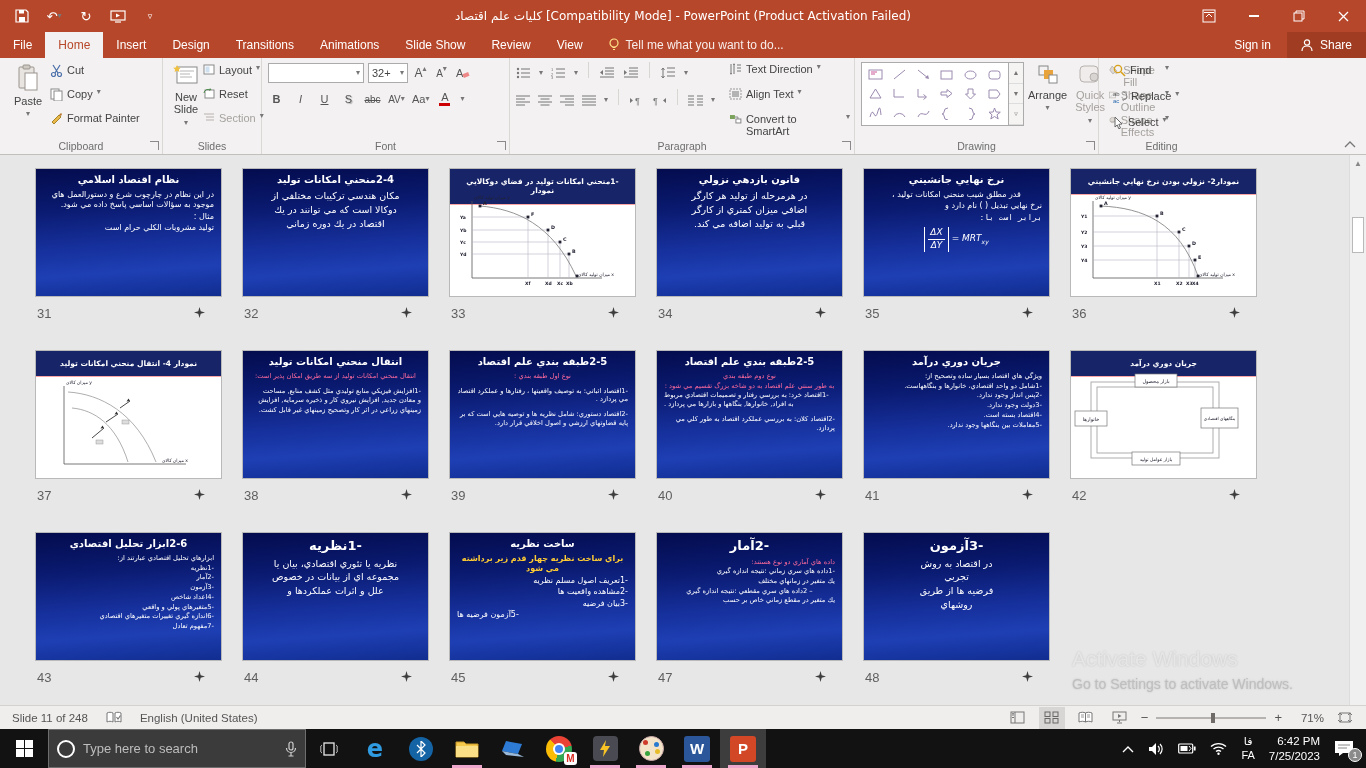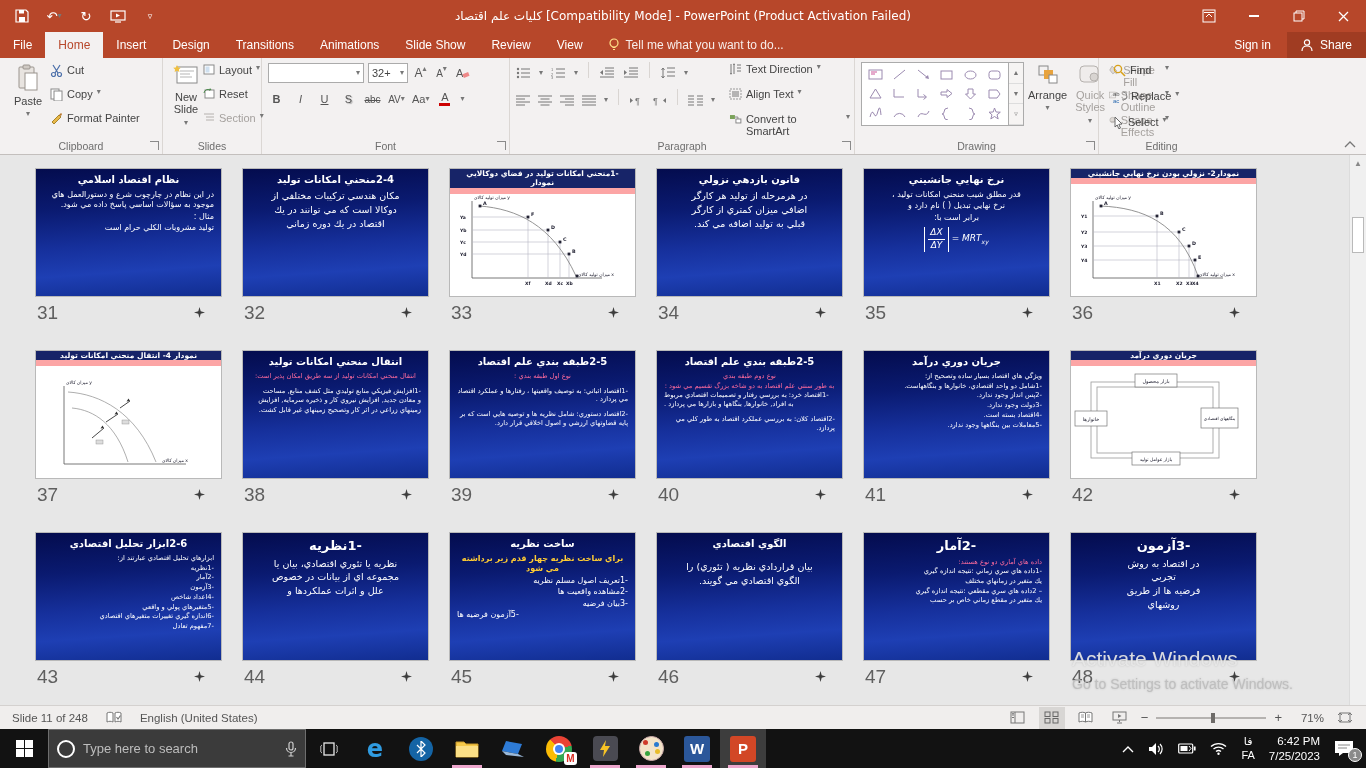--- a/index.html
+++ b/index.html
@@ -53,27 +53,27 @@
 .thumb.blue{background:linear-gradient(176deg,#040c4e 0%,#0a1a70 30%,#16309c 58%,#1e3fb4 78%,#112d90 100%)}
 .s-title{color:#fff;font-weight:bold;text-align:center;font-size:10px;padding:5px 4px 2px 4px;line-height:1.2;direction:rtl}
 .s-title.lg{font-size:13px}
 .s-body{direction:rtl;color:#fff;padding:2px 7px;text-align:right}
 .s-body.lg{font-size:9.5px;line-height:1.35}
 .s-body.md{font-size:8px;line-height:1.3}
 .s-body.sm{font-size:6.7px;line-height:1.3}
 .blk{min-height:.6em;margin-bottom:1px}
 .blk.p{color:#ff6b9d}
 .blk.y{color:#ffcc33;font-weight:bold}
-.c-head{background:#172468;color:#fff;font-weight:bold;font-size:7.5px;text-align:center;padding:0 6px;line-height:1.25;direction:rtl;border-bottom:6px solid #fca5a5}
+.c-head{background:#172468;color:#fff;font-weight:bold;font-size:7.5px;text-align:center;padding:8px 6px;line-height:1.25;direction:rtl;border-bottom:1px solid #fca5a5}
 .c-svg{position:absolute;left:0;right:0;top:auto;bottom:0}
 .formula{display:flex;justify-content:center;align-items:center;gap:3px;color:#fff;font-size:9px;font-style:italic;margin-top:4px}
 .frac{display:inline-flex;flex-direction:column;align-items:center;border-left:1px solid #fff;border-right:1px solid #fff;padding:0 3px}
 .frac span:first-child{border-bottom:1px solid #fff;padding:0 2px}
 .sfoot{position:absolute;left:2px;right:2px;top:135px;height:20px;display:flex;align-items:center;justify-content:space-between}
-.snum{font-size:19px;color:#5f5f5f}
+.snum{font-size:13px;color:#5f5f5f}
 .watermark{position:absolute;left:1072px;top:492px;color:rgba(232,232,232,.92);pointer-events:none;z-index:5;text-shadow:0 0 2px rgba(80,80,80,.25)}
 .watermark .l1{font-size:21px}
 .watermark .l2{font-size:14px;margin-top:5px;color:rgba(190,190,190,.95)}
 
 
 .vscroll{position:absolute;right:0;top:0;width:17px;height:550px;background:#f0f0f0;border-left:1px solid #dcdcdc}
 .vscroll .up{height:17px;display:flex;align-items:center;justify-content:center;font-size:8px;color:#888}
 .vscroll .thumbbar{position:absolute;left:2px;right:2px;top:62px;height:36px;background:#fff;border:1px solid #b9b9b9}
 
 
@@ -682,22 +682,22 @@
           <span><svg width="11" height="11" viewBox="0 0 12 12">
               <path d="M6 0 L7.3 4.7 L12 6 L7.3 7.3 L6 12 L4.7 7.3 L0 6 L4.7 4.7 Z" fill="#3d3d3d"></path>
             </svg></span>
         </div>
       </div>
       <div class="cell">
         <div class="thumb blue">
           <div class="s-title fa">نرخ نهايي جانشيني</div>
           <div class="s-body fa md">
             <div class="blk w" style="text-align: center;">قدر مطلق شيب منحني امكانات  توليد ،</div>
-            <div class="blk w" style="text-align: center;">نرخ نهايي تبديل (        ) نام دارد و</div>
-            <div class="blk w" style="text-align: center;">برابر  است با:</div>
+            <div class="blk w" style="">نرخ نهايي تبديل (        ) نام دارد و</div>
+            <div class="blk w" style="text-align: right; font-family: Liberation Mono, monospace;">برابر  است با:</div>
             <div class="formula">
               <span>MRT<sub style="font-size:6px">xy</sub> =</span>
               <span class="frac">
                 <span>ΔX</span>
                 <span>ΔY</span>
               </span>
             </div>
           </div>
         </div>
         <div class="sfoot">
@@ -915,42 +915,26 @@
         </div>
         <div class="sfoot">
           <span class="snum">45</span>
           <span><svg width="11" height="11" viewBox="0 0 12 12">
               <path d="M6 0 L7.3 4.7 L12 6 L7.3 7.3 L6 12 L4.7 7.3 L0 6 L4.7 4.7 Z" fill="#3d3d3d"></path>
             </svg></span>
         </div>
       </div>
       <div class="cell">
         <div class="thumb blue">
-          <div class="s-title fa">الگوي اقتصادي</div>
-          <div class="s-body fa lg">
-            <div class="blk w"></div>
-            <div class="blk w" style="text-align: center;">بيان قراردادي نظريه ( تئوري) را</div>
-            <div class="blk w" style="text-align: center;">الگوي اقتصادي مي گويند.</div>
-          </div>
-        </div>
-        <div class="sfoot">
-          <span class="snum">46</span>
-          <span><svg width="11" height="11" viewBox="0 0 12 12">
-              <path d="M6 0 L7.3 4.7 L12 6 L7.3 7.3 L6 12 L4.7 7.3 L0 6 L4.7 4.7 Z" fill="#3d3d3d"></path>
-            </svg></span>
-        </div>
-      </div>
-      <div class="cell">
-        <div class="thumb blue">
           <div class="s-title fa lg">-2آمار</div>
           <div class="s-body fa sm">
             <div class="blk p" style="text-align: right;">داده هاي آماري دو نوع هستند:</div>
             <div class="blk w" style="text-align: right;">-1داده هاي سري زماني  :نتيجه  اندازه گيري</div>
             <div class="blk w" style="text-align: right;">يك متغير در زمانهاي مختلف</div>
-            <div class="blk w" style="text-align: right;">– 2داده هاي سري مقطعي  :نتيجه  اندازه گيري</div>
+            <div class="blk w" style="text-align: center;">– 2داده هاي سري مقطعي  :نتيجه  اندازه گيري</div>
             <div class="blk w" style="text-align: right;">يك متغير در مقطع زماني خاص بر حسب</div>
           </div>
         </div>
         <div class="sfoot">
           <span class="snum">47</span>
           <span><svg width="11" height="11" viewBox="0 0 12 12">
               <path d="M6 0 L7.3 4.7 L12 6 L7.3 7.3 L6 12 L4.7 7.3 L0 6 L4.7 4.7 Z" fill="#3d3d3d"></path>
             </svg></span>
         </div>
       </div>

